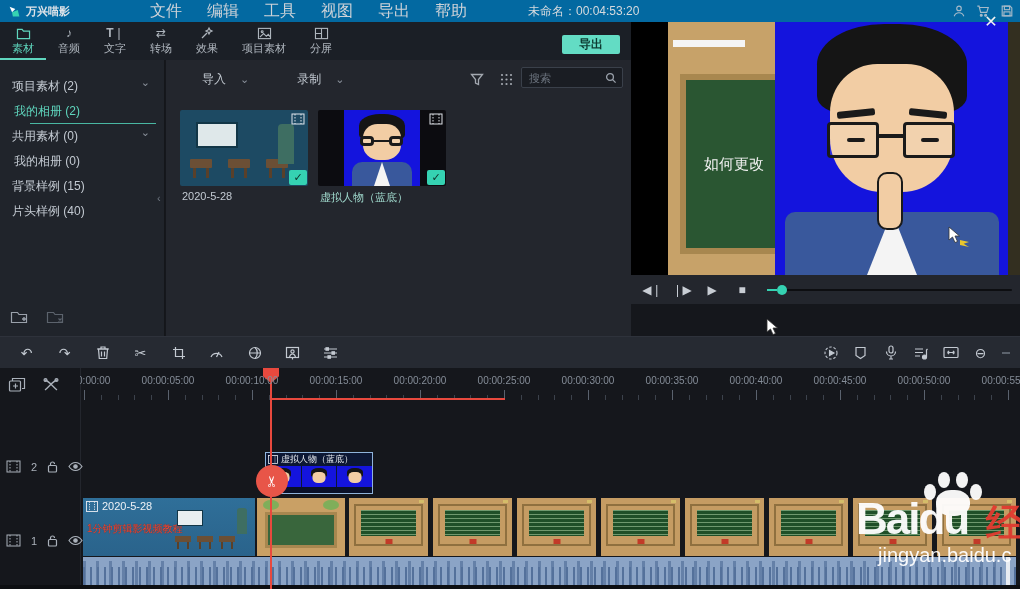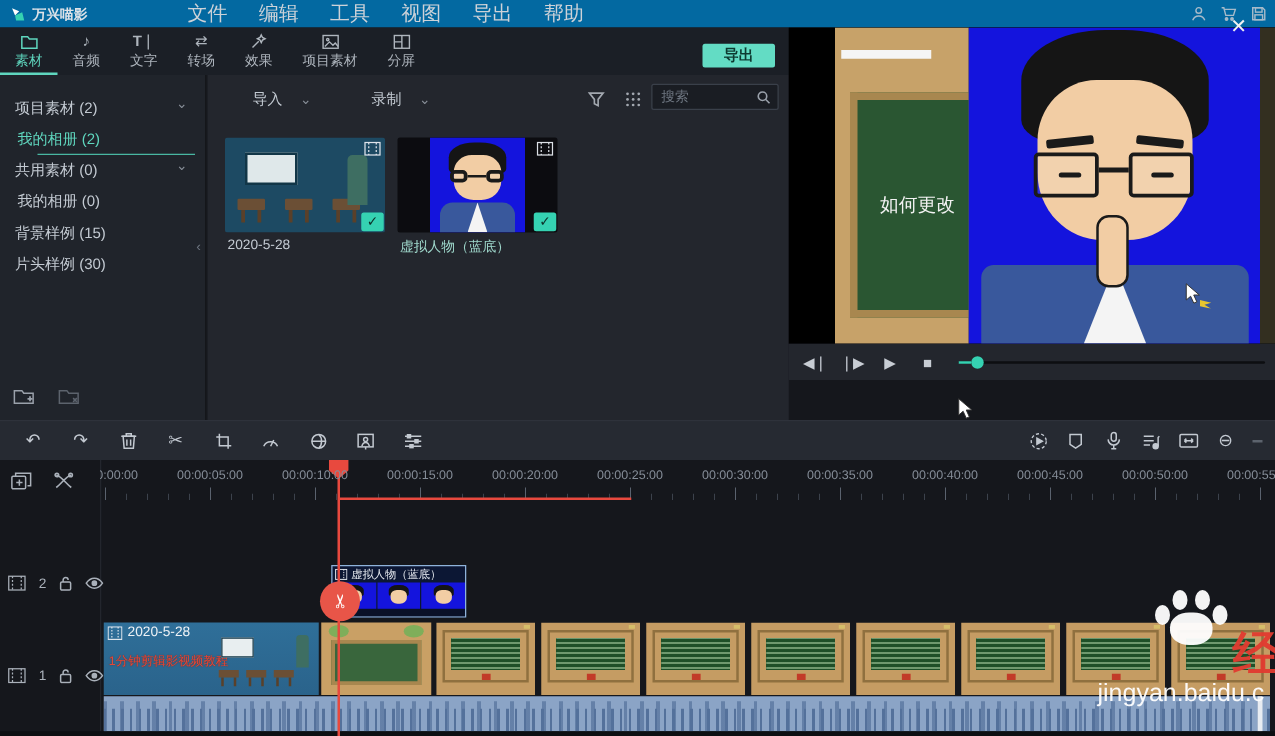--- a/index.html
+++ b/index.html
@@ -153,20 +153,24 @@
       <span class="logo-name">万兴喵影</span>
     </div>
     <div id="menus">
       <span>文件</span>
       <span>编辑</span>
       <span>工具</span>
       <span>视图</span>
       <span>导出</span>
       <span>帮助</span>
     </div>
+    <div id="doc-title">
+      <span>未命名：</span>
+      <span>00:04:53:20</span>
+    </div>
     <div id="top-icons">
       <svg class="ticon" viewBox="0 0 16 16" fill="none" stroke="#c3c9d1" stroke-width="1.3">
           <circle cx="8" cy="5" r="2.6"></circle>
           <path d="M2.5 14c1-3 3-4 5.5-4s4.5 1 5.5 4"></path>
         </svg>
       <svg class="ticon" viewBox="0 0 16 16" fill="none" stroke="#c3c9d1" stroke-width="1.3">
           <path d="M1.5 2.5h2l1.8 7h7l1.7-5.5H4.2"></path>
           <circle cx="6" cy="12.8" r="1.1" fill="#c3c9d1"></circle>
           <circle cx="11" cy="12.8" r="1.1" fill="#c3c9d1"></circle>
         </svg>
@@ -243,21 +247,21 @@
       <span>共用素材 (0)</span>
       <span class="side-chevron">⌄</span>
     </div>
     <div class="side-item sub">
       <span>我的相册 (0)</span>
     </div>
     <div class="side-item">
       <span>背景样例 (15)</span>
     </div>
     <div class="side-item">
-      <span>片头样例 (30)</span>
+      <span>片头样例 (40)</span>
     </div>
   </div>
   <div id="folder-tools" class="abs">
     <svg width="18" height="15" viewBox="0 0 18 15" fill="none" stroke="#9aa1ab" stroke-width="1.2">
         <path d="M1.5 2.5h6l1.5 2h7.5v8h-15z"></path>
         <path d="M12 9h4M14 7v4" stroke-width="1.4"></path>
       </svg>
     <svg width="18" height="15" viewBox="0 0 18 15" fill="none" stroke="#5c636d" stroke-width="1.2">
         <path d="M1.5 2.5h6l1.5 2h7.5v8h-15z"></path>
         <path d="M12.5 8.5l3 3M15.5 8.5l-3 3"></path>
@@ -612,20 +616,21 @@
     </div>
 
   <div id="watermark" class="abs">
     <div class="paw">
       <i style="left:2px;top:14px;width:12px;height:16px;"></i>
       <i style="left:16px;top:2px;width:12px;height:16px;"></i>
       <i style="left:34px;top:2px;width:12px;height:16px;"></i>
       <i style="left:48px;top:14px;width:12px;height:16px;"></i>
       <i style="left:14px;top:20px;width:34px;height:26px;border-radius:45%;"></i>
     </div>
+    <span id="wm-brand">Baidu</span>
     <span id="wm-cn">经</span>
     <span id="wm-url">jingyan.baidu.c</span>
   </div>
 
   <svg class="cursor" style="left:766px;top:318px;" viewBox="0 0 13 18">
       <polygon points="1,1 1,14 4.5,11 7,16.5 9.5,15.5 7,10 11.5,10" fill="#fff" stroke="#333" stroke-width="0.8"></polygon>
     </svg>
   <svg class="cursor" style="left:948px;top:226px;" viewBox="0 0 13 18">
       <polygon points="1,1 1,14 4.5,11 7,16.5 9.5,15.5 7,10 11.5,10" fill="#fff" stroke="#333" stroke-width="0.8"></polygon>
     </svg>

